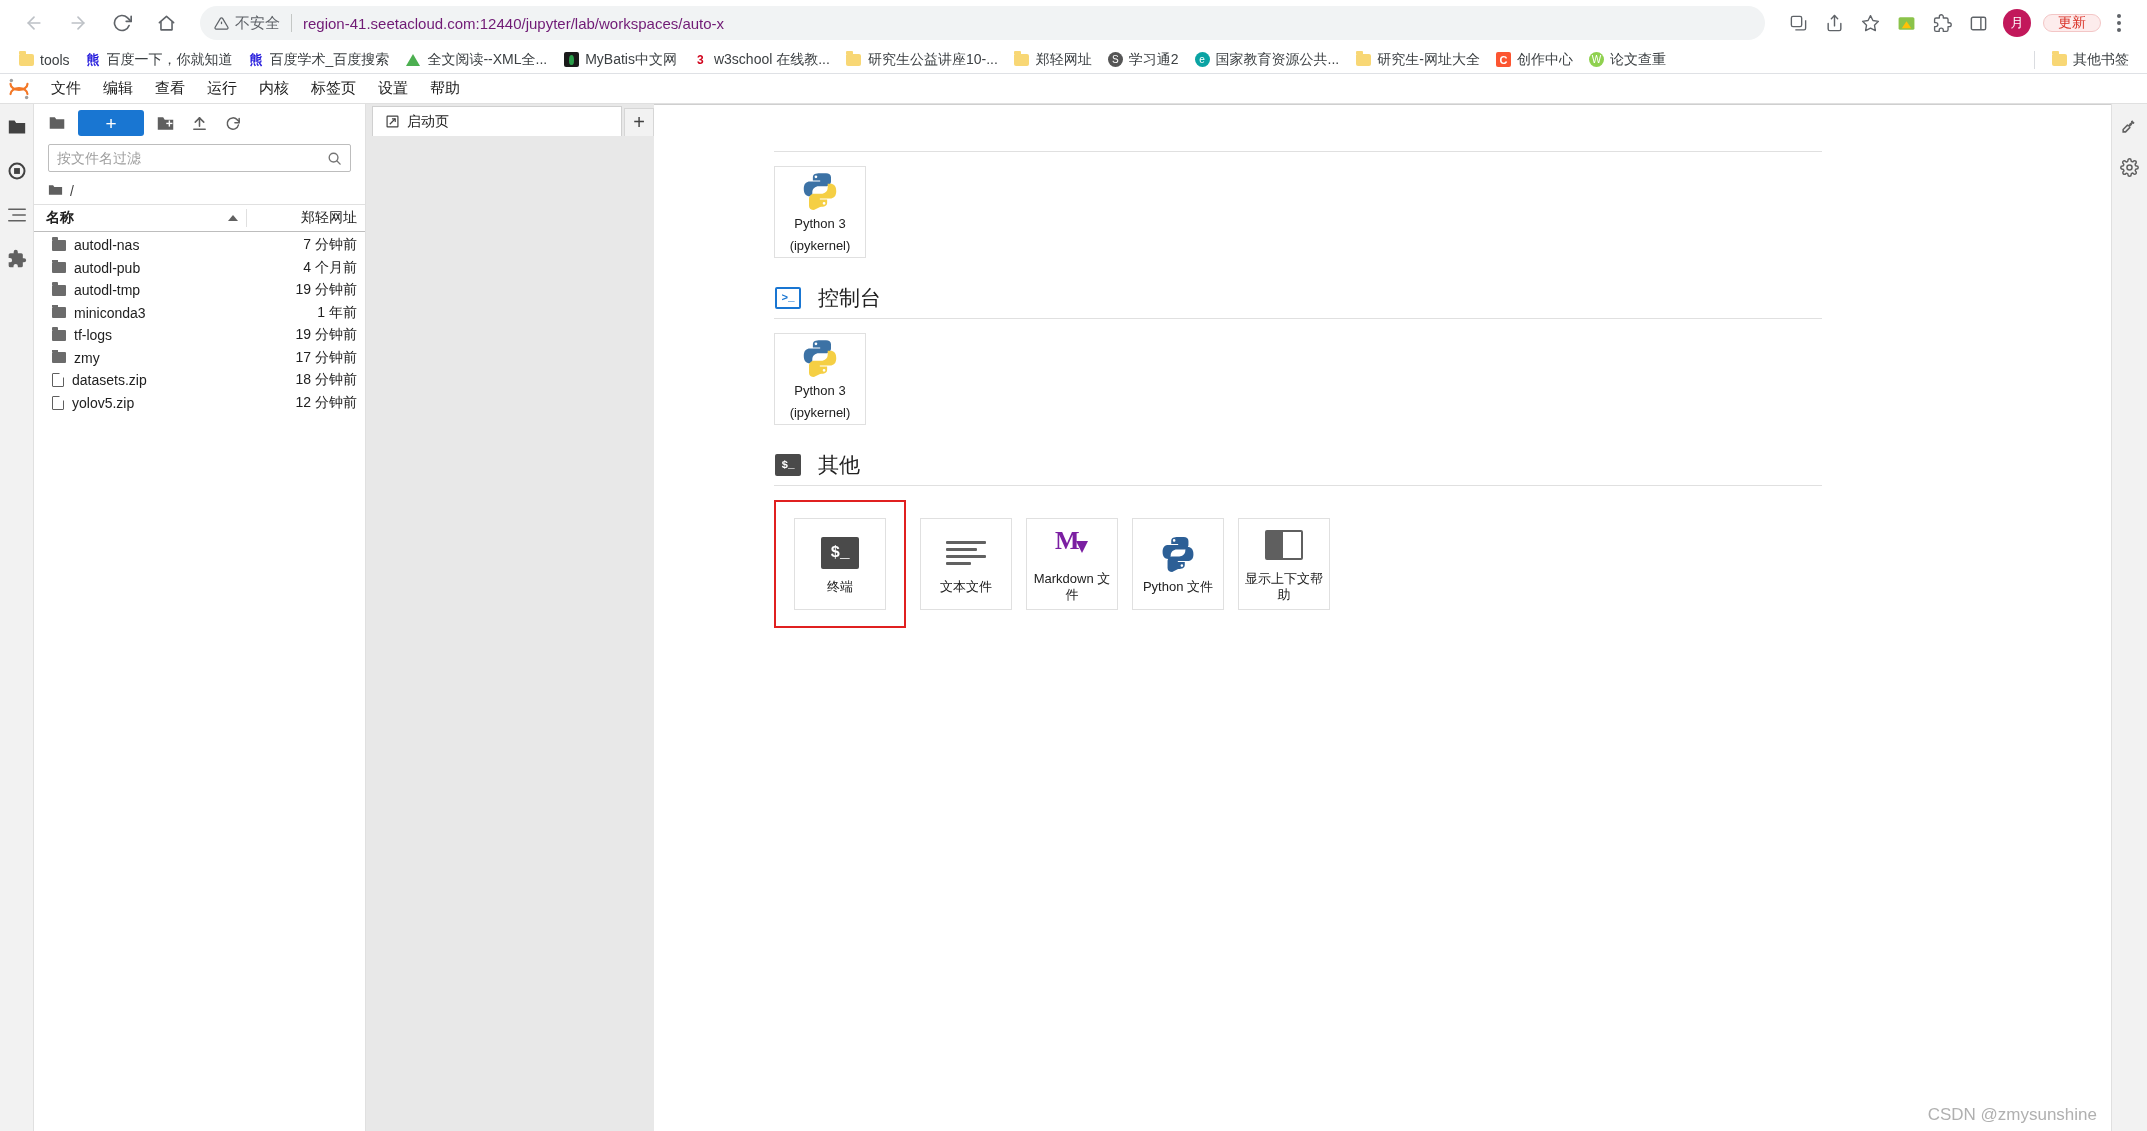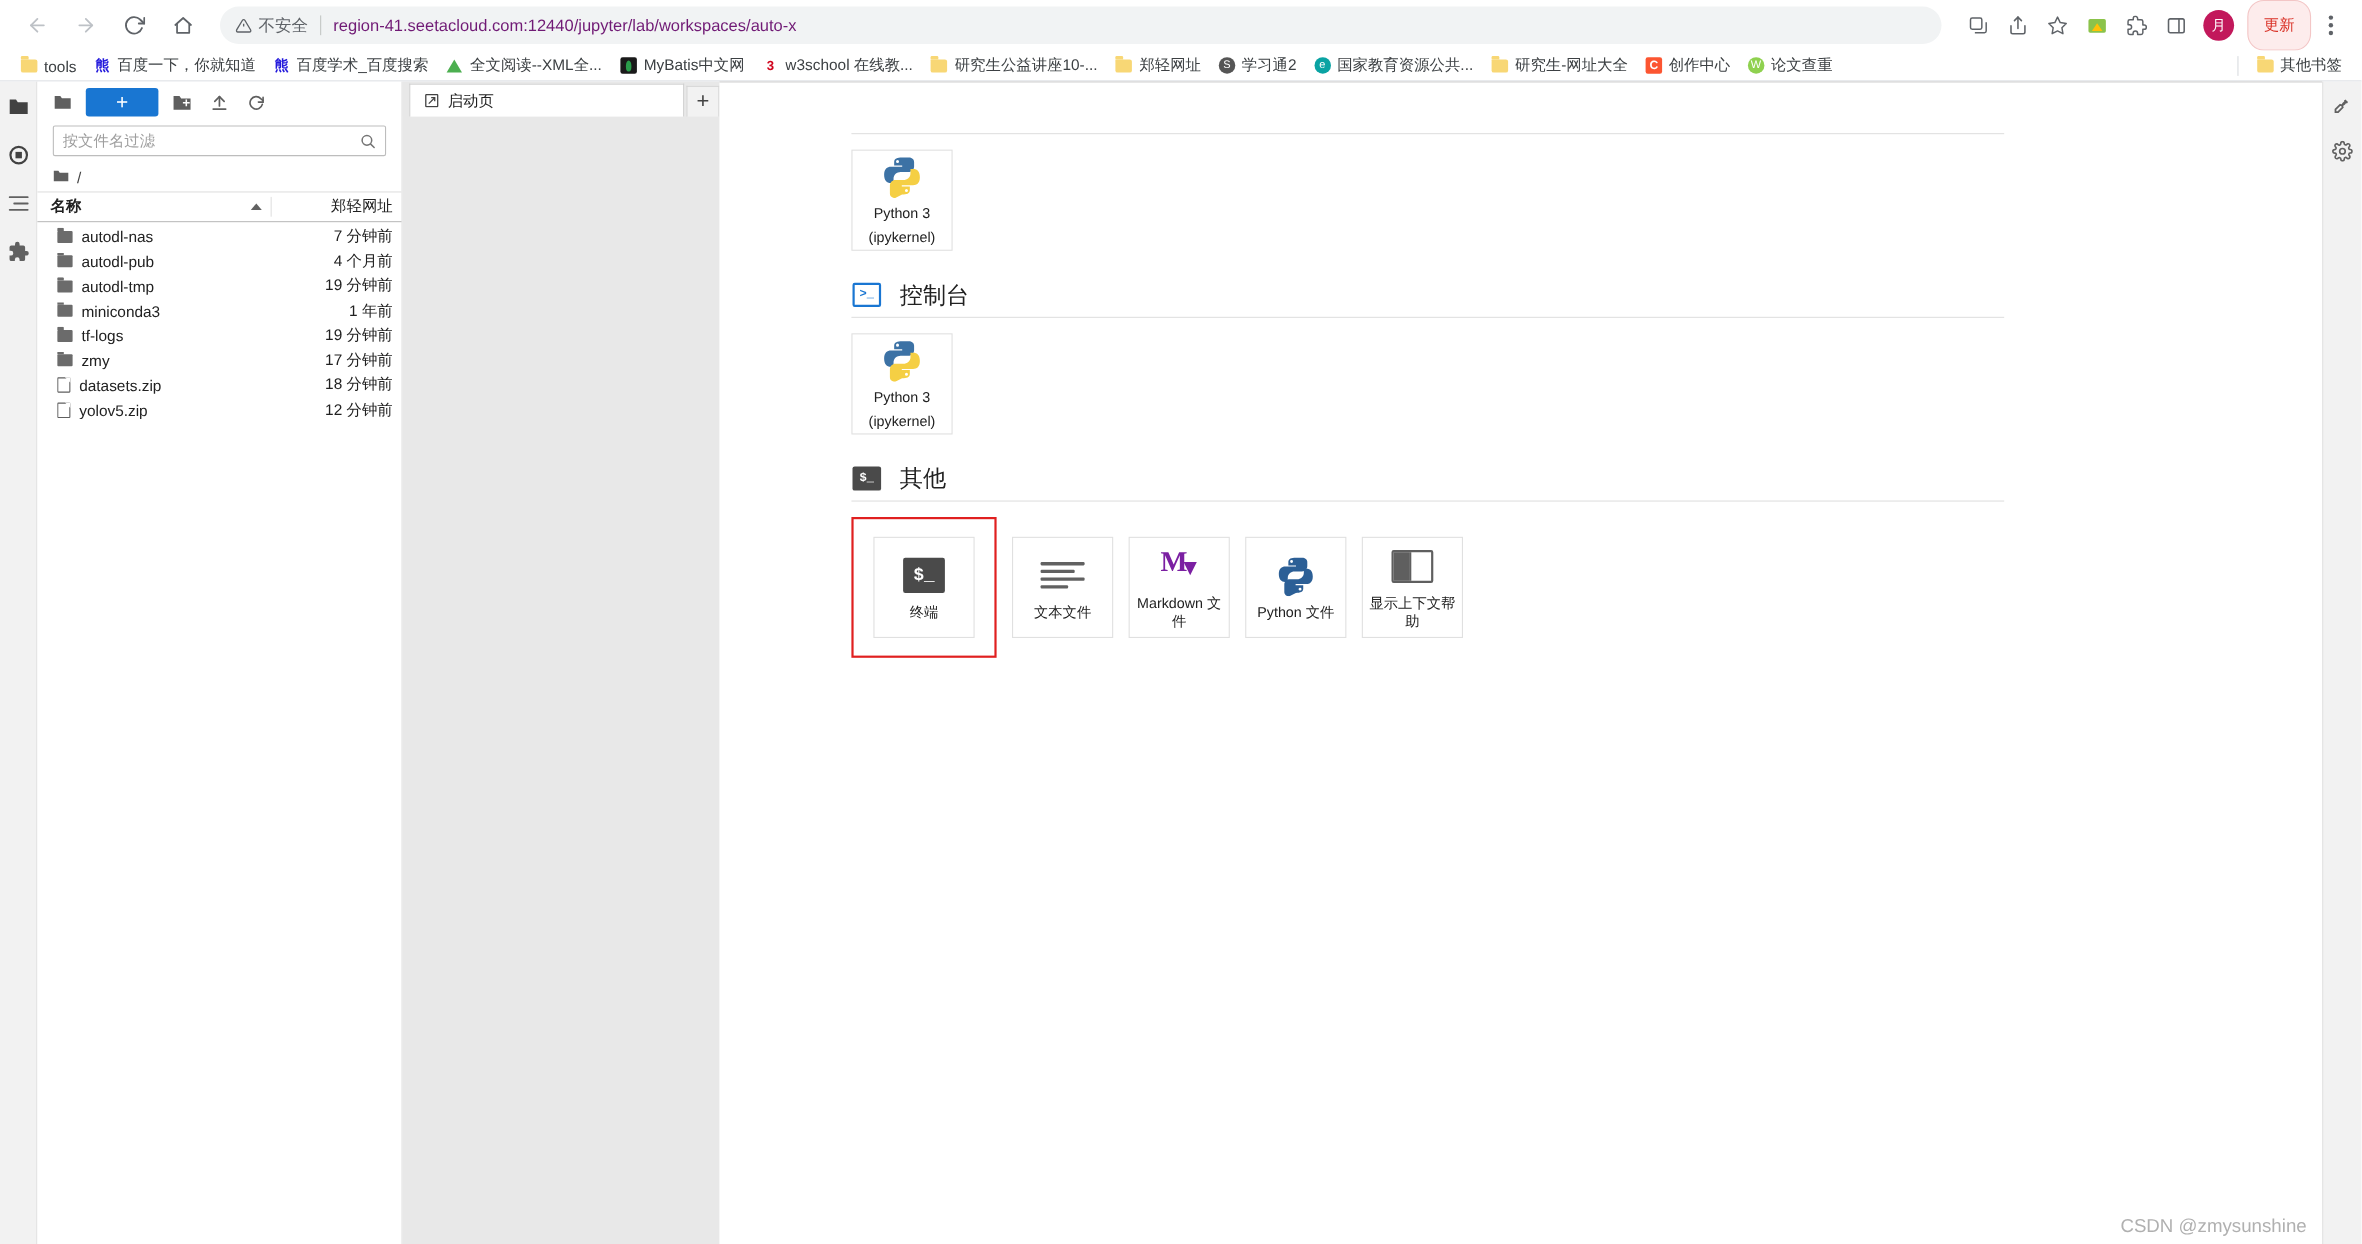--- a/index.html
+++ b/index.html
@@ -49,21 +49,21 @@
     display:flex; align-items:center; justify-content:center;
     color:#5f6368;
   }
   .avatar-circle {
     width: 28px; height: 28px; border-radius:50%;
     background: #c2185b; color:#fff;
     display:flex; align-items:center; justify-content:center;
     font-size: 13px; margin: 0 6px;
   }
   .update-btn {
-    height: 46px; border-radius: 15px;
+    height: 18px; border-radius: 15px;
     border: 1px solid #f3c6c6; background:#fdecec;
     color:#d93025; font-size: 14px;
     display:flex; align-items:center; padding: 0 14px;
     margin-left: 4px;
   }
   .menu-dots { width: 28px; height:34px; display:flex; flex-direction:column; align-items:center; justify-content:center; gap:3px; margin-left:2px; }
   .menu-dots i { width:4px; height:4px; border-radius:50%; background:#5f6368; display:block; }
 
   
   .bookmarks {
@@ -419,20 +419,38 @@
           <span class="bm-ico">
             <span class="ico-folder"></span>
           </span>
           <span class="bm-label">其他书签</span>
         </div>
     </div>
   </div>
 
   <div class="jlab">
 
+    <div class="jlab-menubar">
+      <div class="jlab-logo">
+        <svg width="24" height="22" viewBox="0 0 28 26">
+          <path d="M4 7 A10 7 0 0 0 24 7" fill="none" stroke="#f37726" stroke-width="2.6" stroke-linecap="round"></path>
+          <path d="M4 19 A10 7 0 0 1 24 19" fill="none" stroke="#f37726" stroke-width="2.6" stroke-linecap="round"></path>
+          <circle cx="5" cy="3" r="2" fill="#9e9e9e"></circle>
+          <circle cx="23" cy="23" r="2" fill="#9e9e9e"></circle>
+        </svg>
+      </div>
+      <div class="jlab-menu-item">文件</div>
+      <div class="jlab-menu-item">编辑</div>
+      <div class="jlab-menu-item">查看</div>
+      <div class="jlab-menu-item">运行</div>
+      <div class="jlab-menu-item">内核</div>
+      <div class="jlab-menu-item">标签页</div>
+      <div class="jlab-menu-item">设置</div>
+      <div class="jlab-menu-item">帮助</div>
+    </div>
 
     <div class="jlab-body">
 
       <div class="rail">
         <div class="rail-ico active">
           <svg width="20" height="18" viewBox="0 0 24 22" fill="#424242">
               <path d="M2 3h7l2 3h11v13H2z"></path>
             </svg>
         </div>
         <div class="rail-ico">

